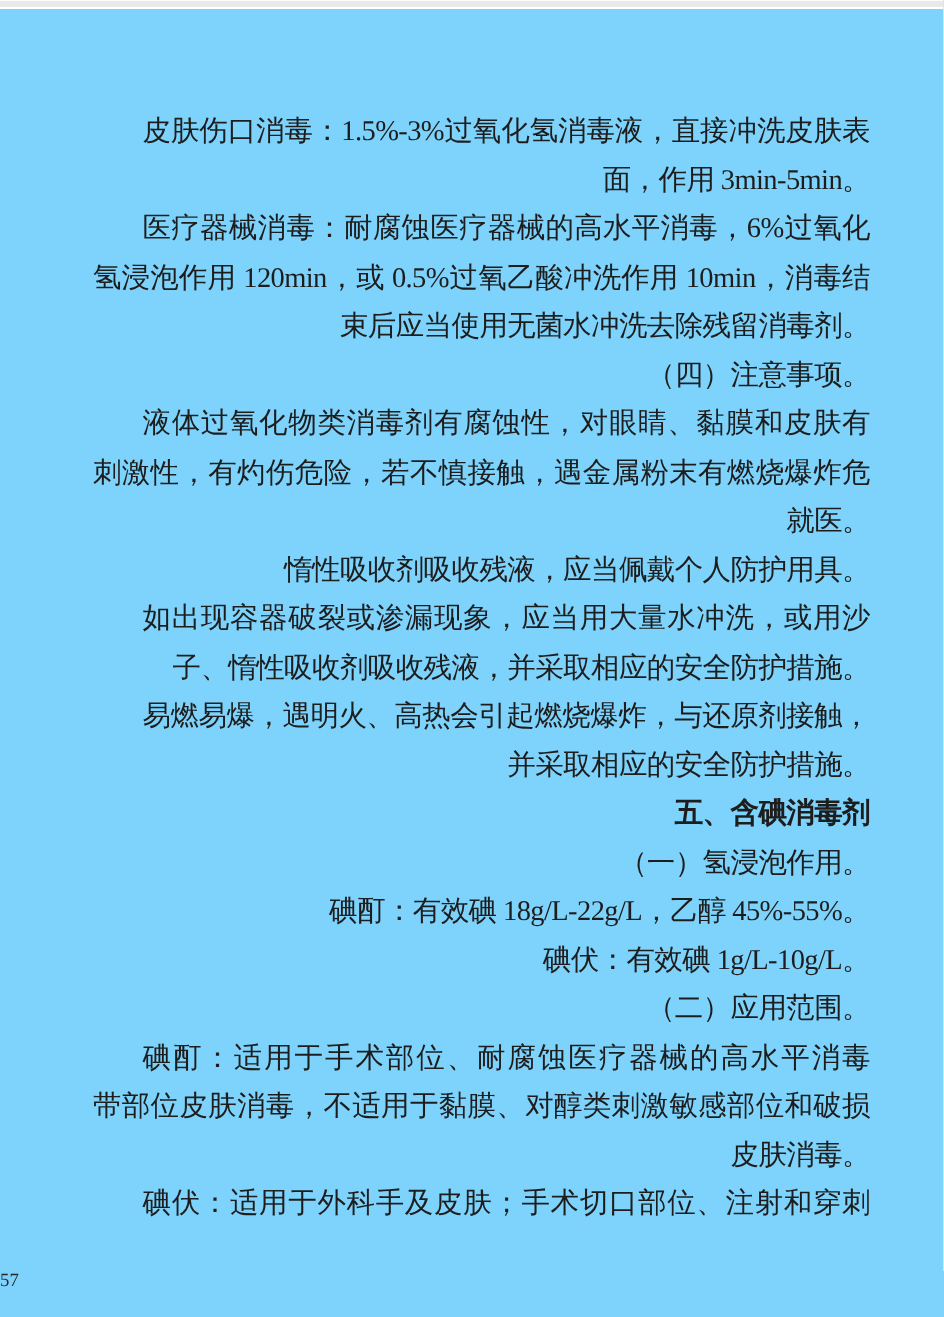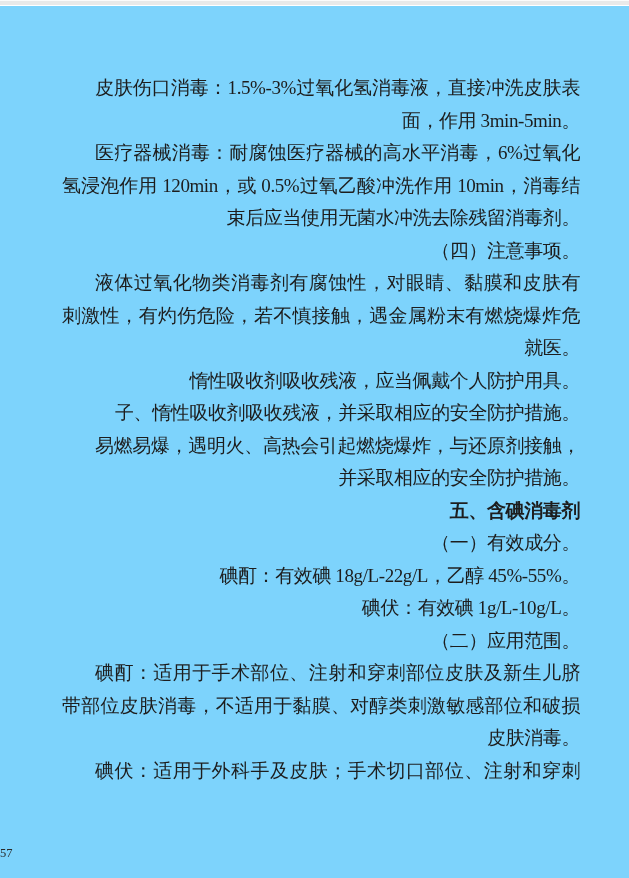--- a/index.html
+++ b/index.html
@@ -73,27 +73,28 @@
       <div class="line indent fill">皮肤伤口消毒：1.5%-3%过氧化氢消毒液，直接冲洗皮肤表</div>
       <div class="line">面，作用 3min-5min。</div>
       <div class="line indent fill">医疗器械消毒：耐腐蚀医疗器械的高水平消毒，6%过氧化</div>
       <div class="line fill">氢浸泡作用 120min，或 0.5%过氧乙酸冲洗作用 10min，消毒结</div>
       <div class="line">束后应当使用无菌水冲洗去除残留消毒剂。</div>
       <div class="line indent">（四）注意事项。</div>
       <div class="line indent fill">液体过氧化物类消毒剂有腐蚀性，对眼睛、黏膜和皮肤有</div>
       <div class="line fill">刺激性，有灼伤危险，若不慎接触，遇金属粉末有燃烧爆炸危险</div>
       <div class="line">就医。</div>
       <div class="line indent">惰性吸收剂吸收残液，应当佩戴个人防护用具。</div>
+      <div class="line indent fill">如出现容器破裂或渗漏现象，应当用大量水冲洗，或用沙</div>
       <div class="line">子、惰性吸收剂吸收残液，并采取相应的安全防护措施。</div>
       <div class="line indent fill">易燃易爆，遇明火、高热会引起燃烧爆炸，与还原剂接触，</div>
       <div class="line">并采取相应的安全防护措施。</div>
       <div class="line indent heading">五、含碘消毒剂</div>
-      <div class="line indent">（一）有效成分。</div>
+      <div class="line indent">（一）氢浸泡作用。</div>
       <div class="line indent">碘酊：有效碘 18g/L-22g/L，乙醇 45%-55%。</div>
       <div class="line indent">碘伏：有效碘 1g/L-10g/L。</div>
       <div class="line indent">（二）应用范围。</div>
-      <div class="line indent fill">碘酊：适用于手术部位、注射和穿刺部位皮肤及新生儿脐</div>
+      <div class="line indent fill">碘酊：适用于手术部位、耐腐蚀医疗器械的高水平消毒</div>
       <div class="line fill">带部位皮肤消毒，不适用于黏膜、对醇类刺激敏感部位和破损</div>
       <div class="line">皮肤消毒。</div>
       <div class="line indent fill">碘伏：适用于外科手及皮肤；手术切口部位、注射和穿刺</div>
     </div>
   <div class="footer">57</div>
 </div>
 
 </body></html>

